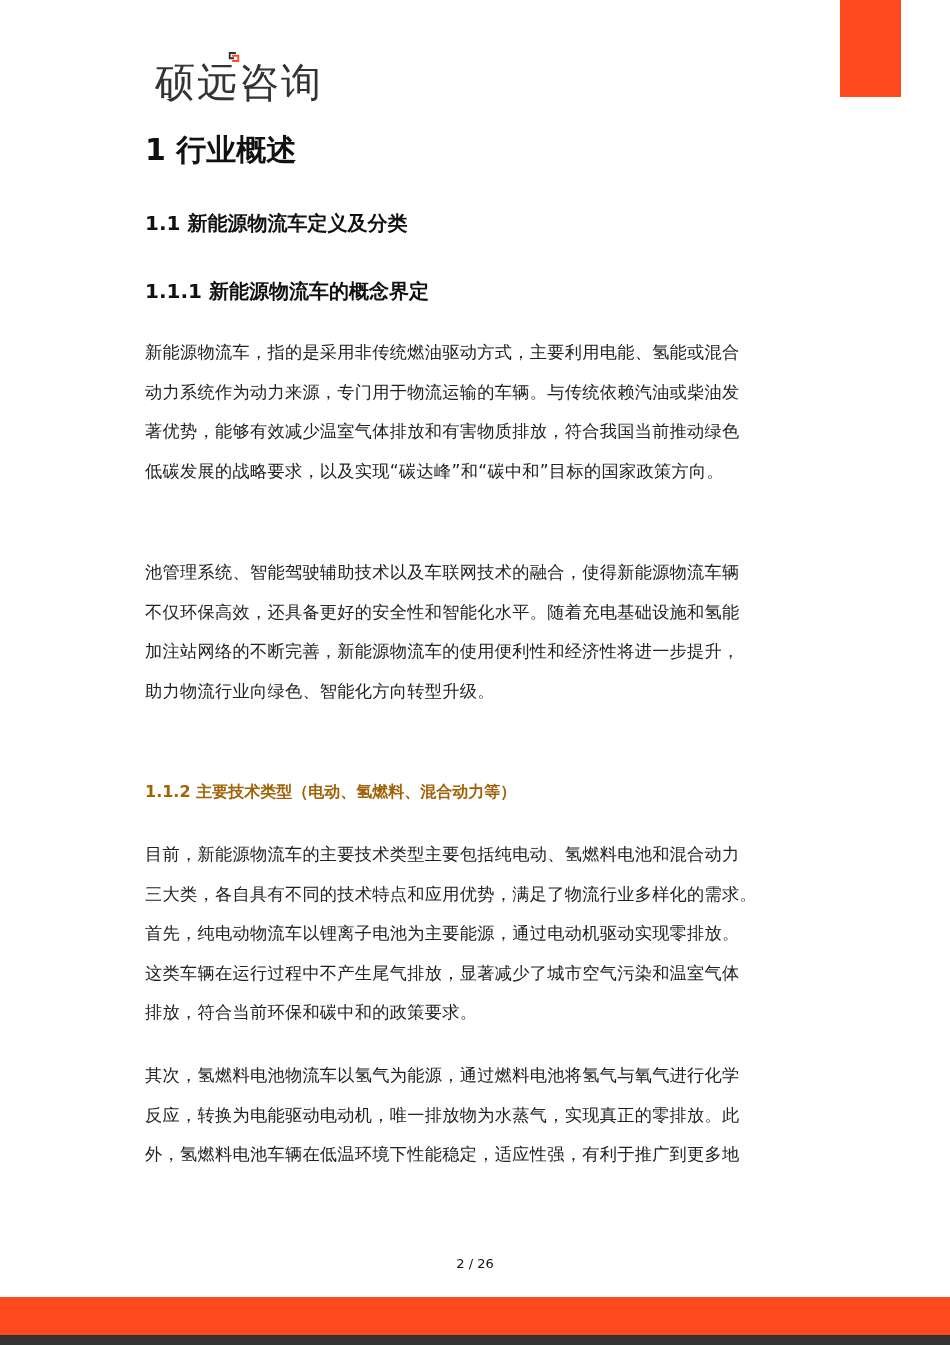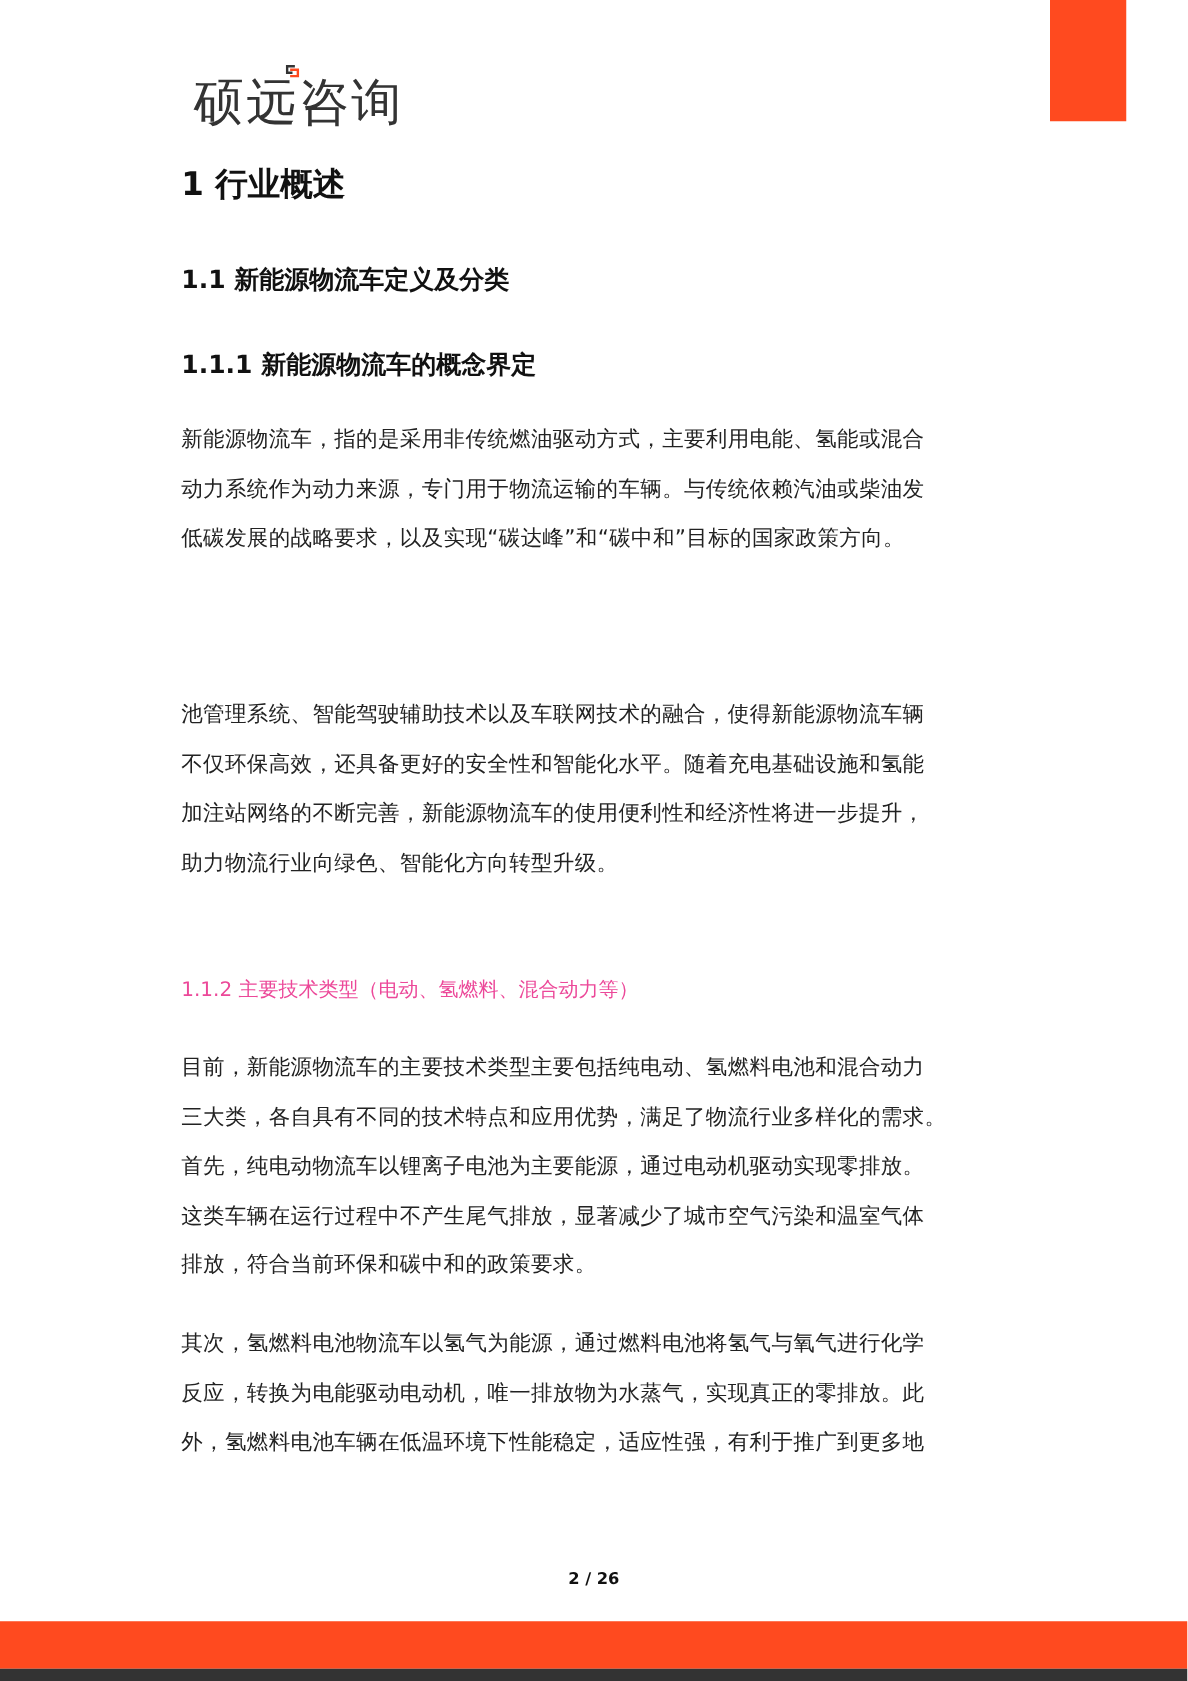--- a/index.html
+++ b/index.html
@@ -5,33 +5,33 @@
   * { margin: 0; padding: 0; box-sizing: border-box; }
   html, body { width: 950px; height: 1345px; background: #ffffff; overflow: hidden; }
   body { position: relative; font-family: "DejaVu Sans", "Liberation Sans", sans-serif; color: #1a1a1a; }
 
   .corner-tab { position: absolute; left: 840px; top: 0; width: 61px; height: 97px; background: #ff4a1f; }
 
   .logo { position: absolute; left: 155px; top: 52px; height: 50px; display: flex; align-items: center; flex-direction: column; }
   .logo-mark { width: 44px; height: 42px; margin-right: 10px; }
   .logo-text { font-size: 40px; color: #333333; letter-spacing: 2px; font-weight: normal; line-height: 1; }
 
-  .h1 { position: absolute; left: 145px; top: 130px; font-size: 26px; font-weight: bold; color: #111; }
+  .h1 { position: absolute; left: 145px; top: 130px; font-size: 30px; font-weight: bold; color: #111; }
   .h2 { position: absolute; left: 145px; top: 210px; font-size: 20px; font-weight: bold; color: #111; }
   .h3 { position: absolute; left: 145px; top: 278px; font-size: 20px; font-weight: bold; color: #111; }
-  .h3b { position: absolute; left: 145px; top: 782px; font-size: 16px; font-weight: normal; color: #ec4899; }
+  .h3b { position: absolute; left: 145px; top: 782px; font-size: 16px; font-weight: bold; color: #a16207; }
 
   .para { position: absolute; left: 145px; width: 665px; font-size: 17.2px; line-height: 39.6px; color: #222; letter-spacing: 0.3px; }
   .para .line { display: block; white-space: nowrap; }
   .p1 { top: 333px; }
   .p2 { top: 553px; }
   .p3 { top: 835px; }
   .p4 { top: 1056px; }
 
-  .page-num { position: absolute; left: 0; width: 950px; top: 1256px; text-align: center; font-size: 13px; font-weight: bold; color: #111; }
+  .page-num { position: absolute; left: 0; width: 950px; top: 1256px; text-align: center; font-size: 13px; font-weight: normal; color: #111; }
 
   .footer-orange { position: absolute; left: 0; top: 1297px; width: 950px; height: 38px; background: #ff4a1f; }
   .footer-dark { position: absolute; left: 0; top: 1335px; width: 950px; height: 10px; background: #333333; }
 </style>
 </head>
 <body>
 
 <div class="corner-tab"></div>
 
 <div class="logo">
@@ -42,20 +42,21 @@
   <span class="logo-text">硕远咨询</span>
 </div>
 
 <div class="h1">1  行业概述</div>
 <div class="h2">1.1  新能源物流车定义及分类</div>
 <div class="h3">1.1.1 新能源物流车的概念界定</div>
 
 <div class="para p1">
   <span class="line">新能源物流车，指的是采用非传统燃油驱动方式，主要利用电能、氢能或混合</span>
   <span class="line">动力系统作为动力来源，专门用于物流运输的车辆。与传统依赖汽油或柴油发</span>
+  <span class="line">著优势，能够有效减少温室气体排放和有害物质排放，符合我国当前推动绿色</span>
   <span class="line">低碳发展的战略要求，以及实现“碳达峰”和“碳中和”目标的国家政策方向。</span>
 </div>
 
 <div class="para p2">
   <span class="line">池管理系统、智能驾驶辅助技术以及车联网技术的融合，使得新能源物流车辆</span>
   <span class="line">不仅环保高效，还具备更好的安全性和智能化水平。随着充电基础设施和氢能</span>
   <span class="line">加注站网络的不断完善，新能源物流车的使用便利性和经济性将进一步提升，</span>
   <span class="line">助力物流行业向绿色、智能化方向转型升级。</span>
 </div>
 

